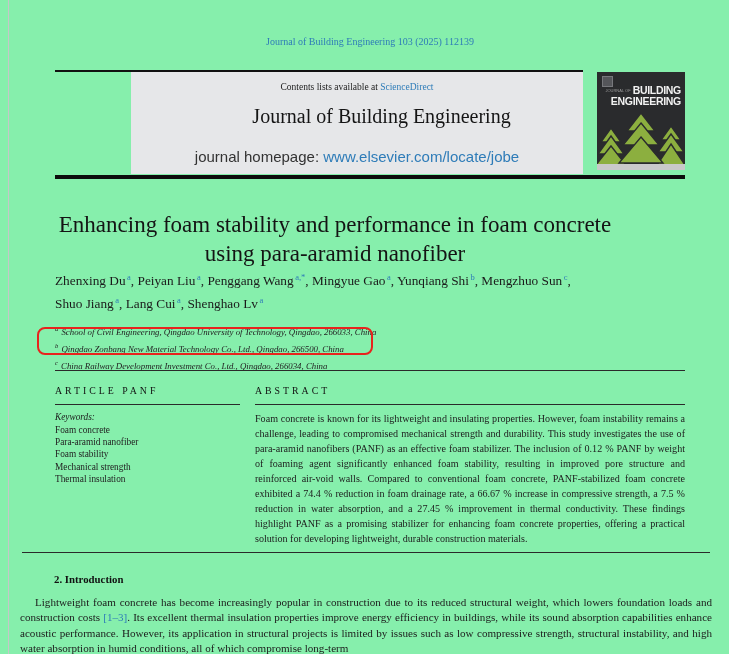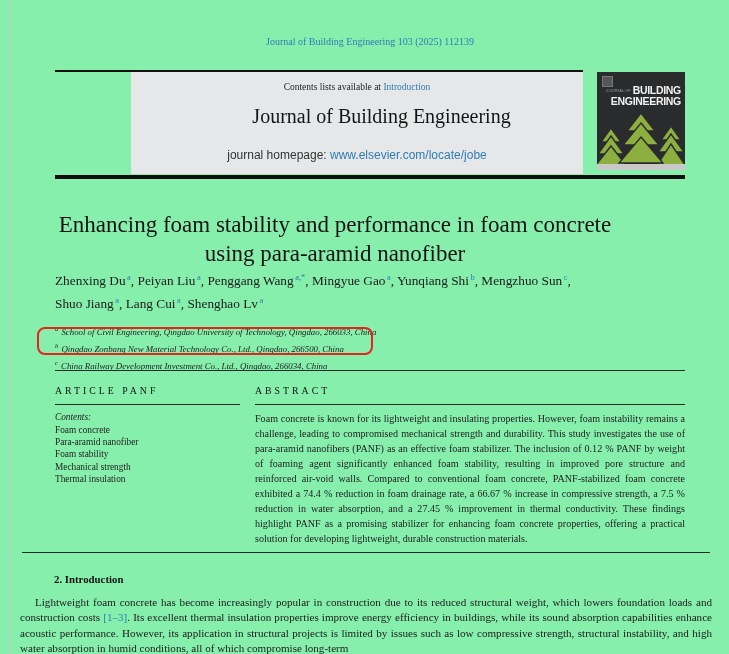--- a/index.html
+++ b/index.html
@@ -13,21 +13,21 @@
   #citation{left:55px;top:36px;width:630px;text-align:center;font-size:10px;color:#2e7cb8;}
   
   #banner{left:55px;top:70px;width:630px;height:109px;}
   #banner-top-rule{left:0;top:0;width:528px;height:1.5px;background:#111;}
   #logo-area{left:0;top:2px;width:76px;height:102px;background:#fff;text-align:center;}
   #elsevier-wordmark{left:0;top:84px;width:76px;text-align:center;font-size:12.5px;
      color:#ef7b1a;letter-spacing:.3px;font-family:"Liberation Serif",serif;}
   #banner-center{left:76px;top:2px;width:452px;height:102px;background:#e6e7e9;text-align:center;}
   #contents-line{left:0;top:10px;width:452px;font-size:9.5px;color:#222;}
   #journal-title{left:0;top:33px;width:501px;font-size:20px;color:#151515;}
-  #homepage-line{left:0;top:76px;width:452px;font-size:12px;color:#333;
+  #homepage-line{left:0;top:76px;width:452px;font-size:15px;color:#333;
      font-family:"Liberation Sans",sans-serif;}
   
   #cover{left:542px;top:2px;width:88px;height:98px;background:#2a2b2d;overflow:hidden;}
   #cover-logo-square{left:5px;top:4px;width:9px;height:9px;background:#55565a;border:1px solid #77787c;}
   #cover-title-block{left:0;top:13px;width:84px;text-align:right;
      font-family:"Liberation Sans",sans-serif;font-weight:bold;color:#f2f2f2;
      font-size:10.5px;line-height:10px;letter-spacing:-.3px;}
   #cover-journal-of{font-size:4px;font-weight:normal;color:#9a9a9a;letter-spacing:0;margin-right:2px;vertical-align:2px;}
   #cover-trees{left:0;top:40px;}
   #cover-strip{left:0;top:92px;width:88px;height:6px;background:#c9c9c9;}
@@ -65,21 +65,21 @@
 <div id="page">
   <div class="abs" id="page-edge"></div>
 
   <div class="abs" id="citation">Journal of Building Engineering 103 (2025) 112139</div>
 
   <div class="abs" id="banner">
     <div class="abs" id="banner-top-rule"></div>
 
 
     <div class="abs" id="banner-center">
-      <div class="abs" id="contents-line"><span>Contents lists available at </span><span class="link">Introduction</span></div>
+      <div class="abs" id="contents-line"><span>Contents lists available at </span><span class="link">ScienceDirect</span></div>
       <div class="abs" id="journal-title">Journal of Building Engineering</div>
       <div class="abs" id="homepage-line"><span>journal homepage: </span><span class="link">www.elsevier.com/locate/jobe</span></div>
     </div>
 
     <div class="abs" id="cover">
       <div class="abs" id="cover-logo-square"></div>
       <div class="abs" id="cover-title-block">
         <div><span id="cover-journal-of">JOURNAL OF</span><span>BUILDING</span></div>
         <div>ENGINEERING</div>
       </div>
@@ -110,21 +110,21 @@
       <div class="affil"><sup>a</sup> School of Civil Engineering, Qingdao University of Technology, Qingdao, 266033, China</div>
       <div class="affil"><sup>b</sup> Qingdao Zonbang New Material Technology Co., Ltd., Qingdao, 266500, China</div>
       <div class="affil"><sup>c</sup> China Railway Development Investment Co., Ltd., Qingdao, 266034, China</div>
     </div>
   <div class="abs" id="highlight-box"></div>
 
   <div class="abs rule" id="rule-top"></div>
 
   <div class="abs col-heading" id="info-heading">ARTICLE PANF</div>
   <div class="abs rule" id="rule-info"></div>
-  <div class="abs" id="keywords-label">Contents:</div>
+  <div class="abs" id="keywords-label">Keywords:</div>
   <div class="abs" id="keyword-list">
       <div>Foam concrete</div>
       <div>Para-aramid nanofiber</div>
       <div>Foam stability</div>
       <div>Mechanical strength</div>
       <div>Thermal insulation</div>
     </div>
 
   <div class="abs col-heading" id="abstract-heading">ABSTRACT</div>
   <div class="abs rule" id="rule-abs"></div>

